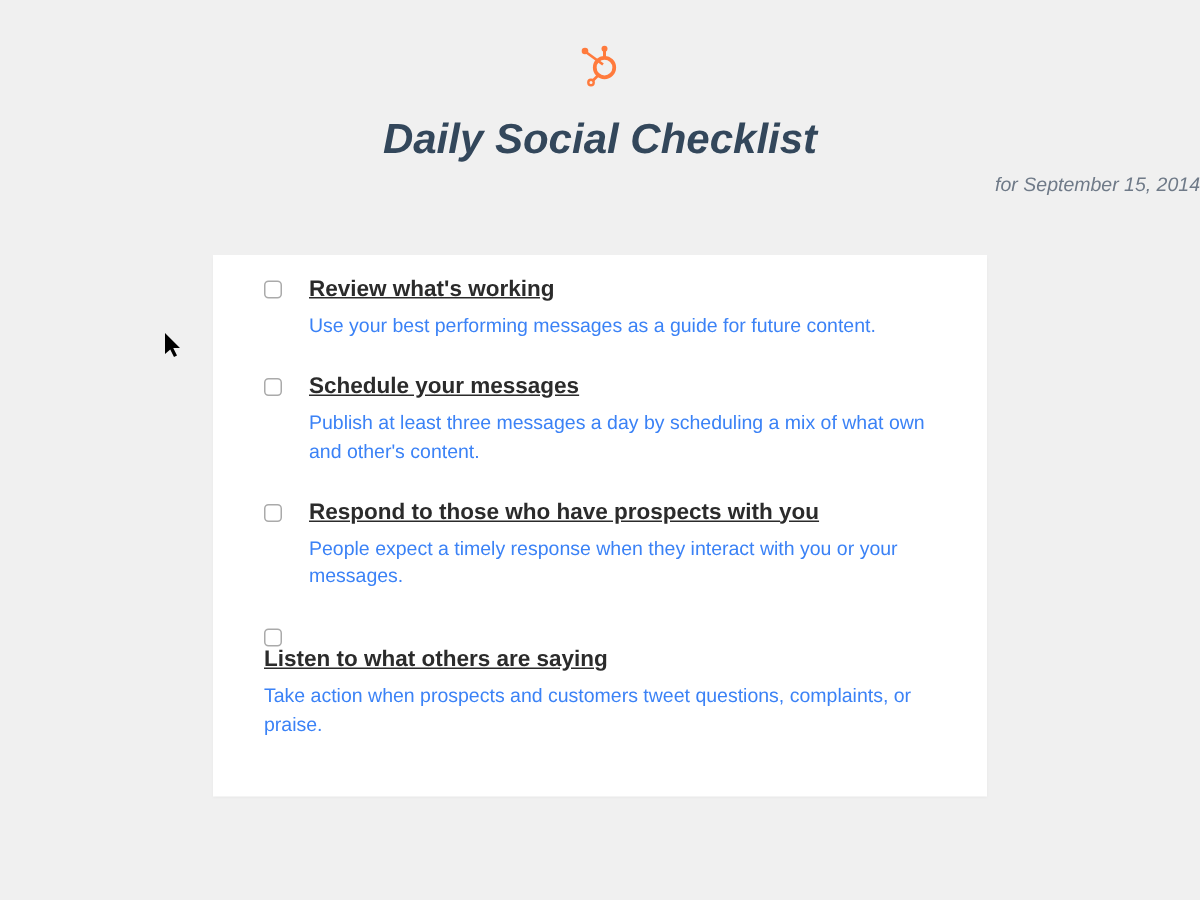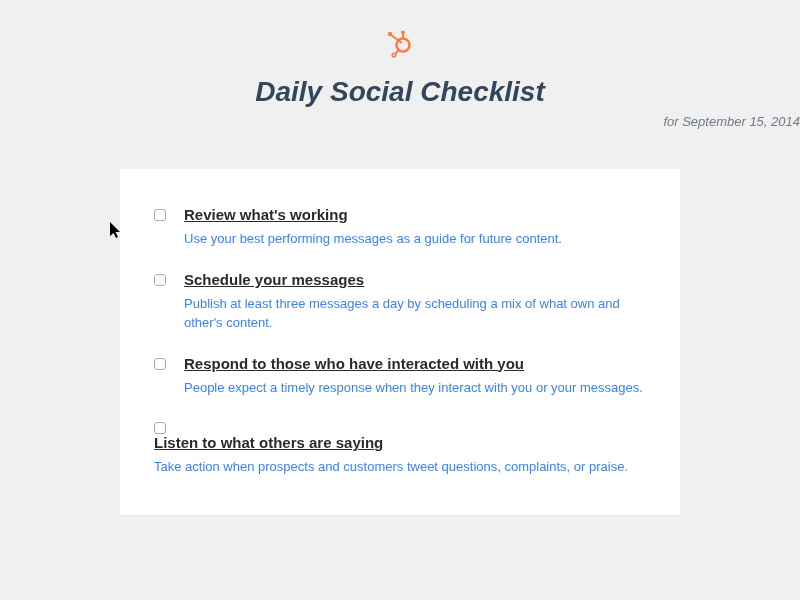--- a/index.html
+++ b/index.html
@@ -31,23 +31,23 @@
       font-style: italic;
     }
     .date {
       font-size: 13px;
       font-style: italic;
       color: #6f7a88;
       text-align: right;
     }
     .card {
       background: #ffffff;
-      width: 560px;
+      width: 516px;
       margin: 40px auto 0 auto;
-      padding: 37px 34px 26px 34px;
+      padding: 14px 34px 26px 34px;
       box-shadow: 0 1px 2px rgba(0,0,0,0.04);
     }
     .item {
       display: flex;
       align-items: flex-start;
       margin-bottom: 22px;
     }
     .item:last-child {
       margin-bottom: 12px;
       flex-direction: column;
@@ -121,21 +121,21 @@
     <div class="checkbox"></div>
     <div class="item-content">
       <a class="item-title">Schedule your messages</a>
       <div class="item-desc">Publish at least three messages a day by scheduling a mix of what own and other's content.</div>
     </div>
   </div>
 
   <div class="item">
     <div class="checkbox"></div>
     <div class="item-content">
-      <a class="item-title">Respond to those who have interacted with you</a>
+      <a class="item-title">Respond to those who have prospects with you</a>
       <div class="item-desc">People expect a timely response when they interact with you or your messages.</div>
     </div>
   </div>
 
   <div class="item">
     <div class="checkbox"></div>
     <div class="item-content">
       <a class="item-title">Listen to what others are saying</a>
       <div class="item-desc">Take action when prospects and customers tweet questions, complaints, or praise.</div>
     </div>

